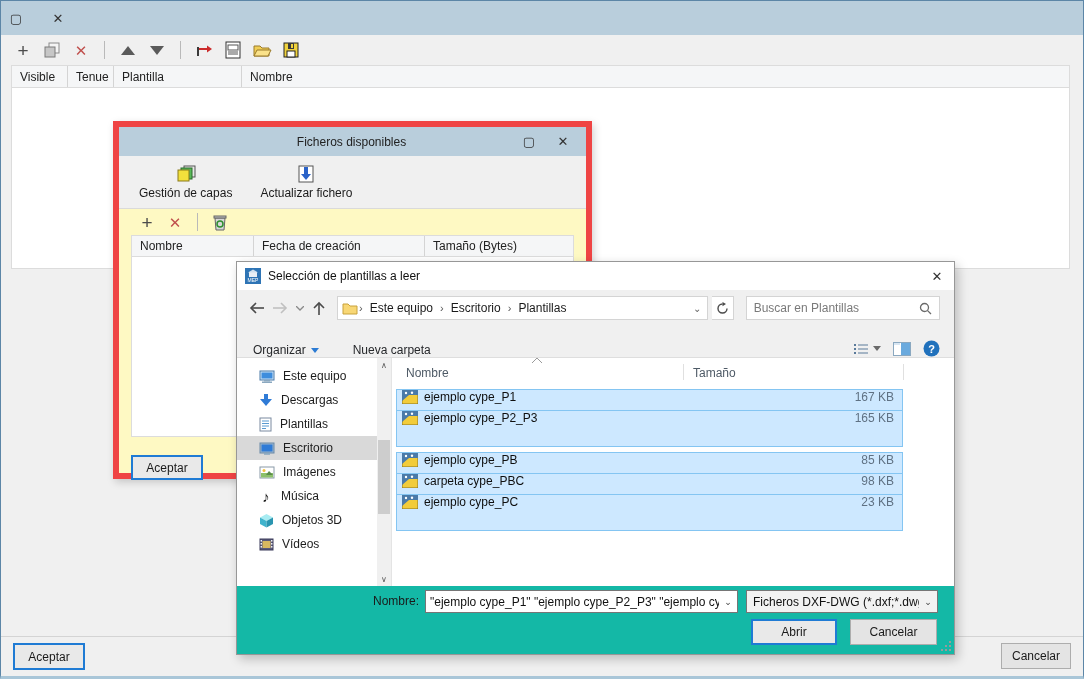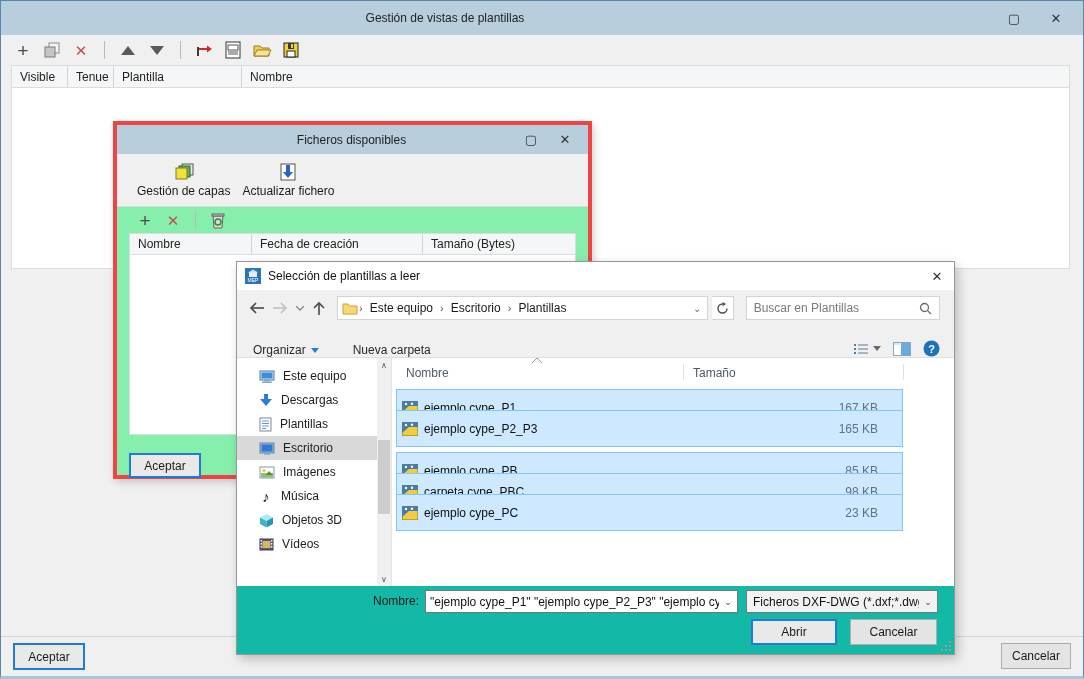--- a/index.html
+++ b/index.html
@@ -22,24 +22,24 @@
 
   .main-listhead { position:absolute; left:10px; top:64px; right:13px; height:23px; display:flex; background:#f5f6f7; border:1px solid #dcdcdc; }
   .hcell { display:flex; align-items:center; padding-left:8px; border-right:1px solid #d4d4d4; color:#222; }
   .main-listbody { position:absolute; left:10px; top:87px; right:13px; height:181px; background:#fff; border:1px solid #dcdcdc; border-top:none; }
 
   .main-bottom { position:absolute; left:0; right:0; top:635px; height:40px; border-top:1px solid #d4d4d4; background:#f0f0f0; }
   .btn { display:flex; align-items:center; justify-content:center; background:#e4e4e4; border:1px solid #adadad; color:#1a1a1a; }
   .btn-default { border:2px solid #1f7bd4; background:#e9e9e9; }
 
   
-  .files-window { position:absolute; left:113px; top:121px; width:479px; height:358px; background:#86efac; border:4px solid #ef4444; box-shadow:2px 3px 8px rgba(0,0,0,.18); }
+  .files-window { position:absolute; left:113px; top:121px; width:479px; height:358px; background:#fef9c3; border:6px solid #ef4444; box-shadow:2px 3px 8px rgba(0,0,0,.18); }
   .files-titlebar { position:absolute; left:0; top:0; right:0; height:29px; background:#b9cedc; display:flex; align-items:center; }
   .files-title { flex:1; text-align:center; padding-left:70px; color:#222; }
-  .files-toolbar { position:absolute; left:0; top:29px; right:0; height:53px; background:#f0f0f0; border-bottom:1px solid #dadada; display:flex; align-items:center; padding-left:16px; gap:4px; }
+  .files-toolbar { position:absolute; left:0; top:29px; right:0; height:53px; background:#f0f0f0; border-bottom:1px solid #dadada; display:flex; align-items:center; padding-left:16px; gap:20px; }
   .big-tool { display:flex; flex-direction:column; align-items:center; justify-content:center; gap:2px; padding:2px 4px; }
   .files-toolbar2 { position:absolute; left:0; top:82px; right:0; height:26px; display:flex; align-items:center; padding-left:18px; gap:8px; }
   .files-table { position:absolute; left:12px; top:108px; right:12px; }
   .files-thead { display:flex; height:22px; background:#f5f6f7; border:1px solid #dcdcdc; }
   .files-tbody { height:180px; background:#fff; border:1px solid #dcdcdc; border-top:none; }
   .files-accept { position:absolute; left:12px; top:328px; width:72px; height:25px; }
 
   
   .open-dialog { position:absolute; left:236px; top:261px; width:719px; height:394px; background:#f0f0f0; border:1px solid #979797; box-shadow:3px 4px 10px rgba(0,0,0,.22); }
   .od-titlebar { position:absolute; left:0; top:0; right:0; height:28px; background:#fff; display:flex; align-items:center; padding-left:8px; gap:7px; }
@@ -67,21 +67,21 @@
   .side-item.sel { background:#d9d9d9; }
   .side-scroll { width:14px; background:#f0f0f0; position:relative; }
   .scroll-arrow { position:absolute; left:0; width:14px; height:14px; display:flex; align-items:center; justify-content:center; color:#555; font-size:8px; }
   .scroll-thumb { position:absolute; left:1px; width:12px; top:82px; height:74px; background:#cdcdcd; }
   .od-list { flex:1; position:relative; border-left:1px solid #e4e4e4; }
   .list-head { position:absolute; left:0; top:0; right:0; height:26px; color:#4e5a66; }
   .list-head .col1 { position:absolute; left:14px; top:8px; }
   .list-head .col2 { position:absolute; left:301px; top:8px; }
   .list-head .divider { position:absolute; top:6px; width:1px; height:16px; background:#e0e0e0; }
   .sort-caret { position:absolute; left:140px; top:0px; color:#9a9a9a; }
-  .file-row { position:absolute; left:4px; width:507px; height:37px; background:#cde8ff; border:1px solid #84c5f2; display:flex; align-items:center; padding:0 24px 0 5px; }
+  .file-row { position:absolute; left:4px; width:507px; height:37px; background:#cde8ff; border:1px solid #84c5f2; display:flex; padding:0 8px 0 5px; }
   .file-row .fname { margin-left:6px; color:#0f0f0f; }
   .file-row .fsize { margin-left:auto; color:#5f7183; }
 
   .od-bottom { position:absolute; left:0; right:0; top:324px; bottom:0; background:#14b8a6; }
   .fn-label { position:absolute; left:120px; top:8px; width:62px; text-align:right; }
   .fn-input { position:absolute; left:188px; top:4px; width:313px; height:23px; border:1px solid #767676; background:#fff; display:flex; align-items:center; }
   .fn-input input { flex:1; border:none; outline:none; font:inherit; padding-left:4px; background:transparent; color:#111; }
   .combo-chevron { width:18px; height:100%; display:flex; align-items:center; justify-content:center; color:#444; font-size:9px; }
   .ft-combo { position:absolute; left:509px; top:4px; width:192px; height:23px; border:1px solid #767676; background:#f2f2f2; display:flex; align-items:center; }
   .ft-combo .ft-text { flex:1; padding-left:6px; overflow:hidden; white-space:nowrap; color:#111; }
@@ -96,21 +96,20 @@
   .tri-up { border-bottom:9px solid #5a5a5a; }
   .tri-down { border-top:9px solid #5a5a5a; }
   .note-glyph { font-size:15px; color:#111; line-height:1; }
 </style>
 </head>
 <body>
 
 <div class="main-window">
 
   <div class="main-titlebar">
-    <div class="main-title">Gestión de vistas de plantillas</div>
     <div class="cap-btn">▢</div>
     <div class="cap-btn">✕</div>
   </div>
 
   <div class="main-toolbar">
     <div class="tbi">
         <span class="plus-glyph">+</span>
       </div>
     <div class="tbi">
       <svg width="16" height="16">

